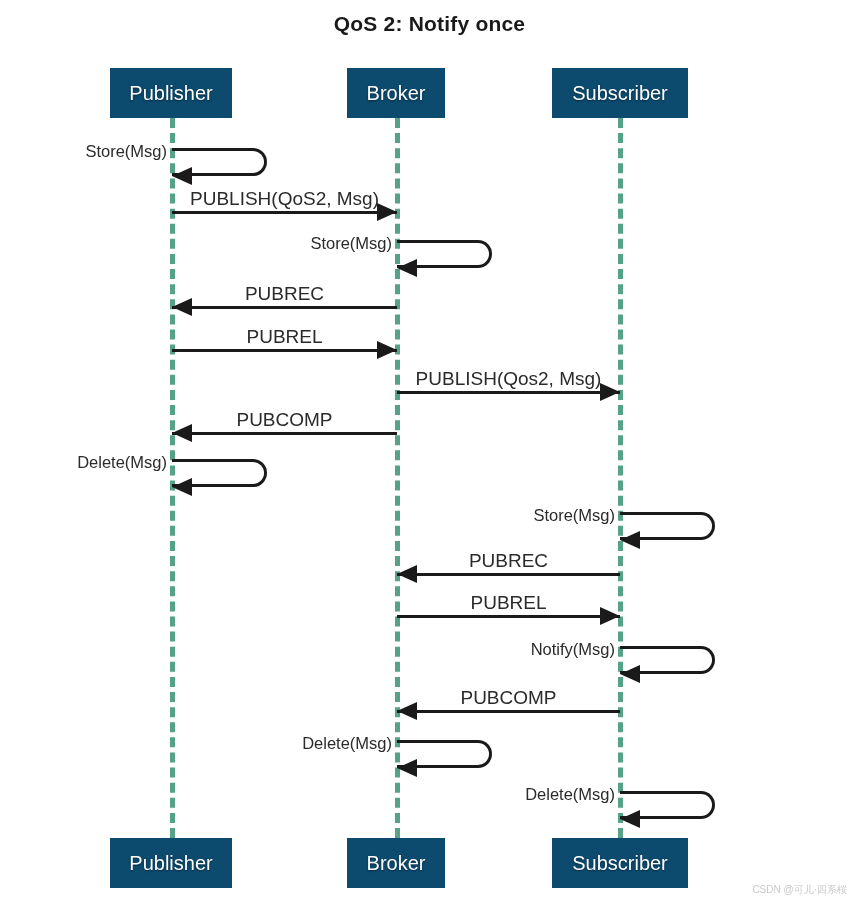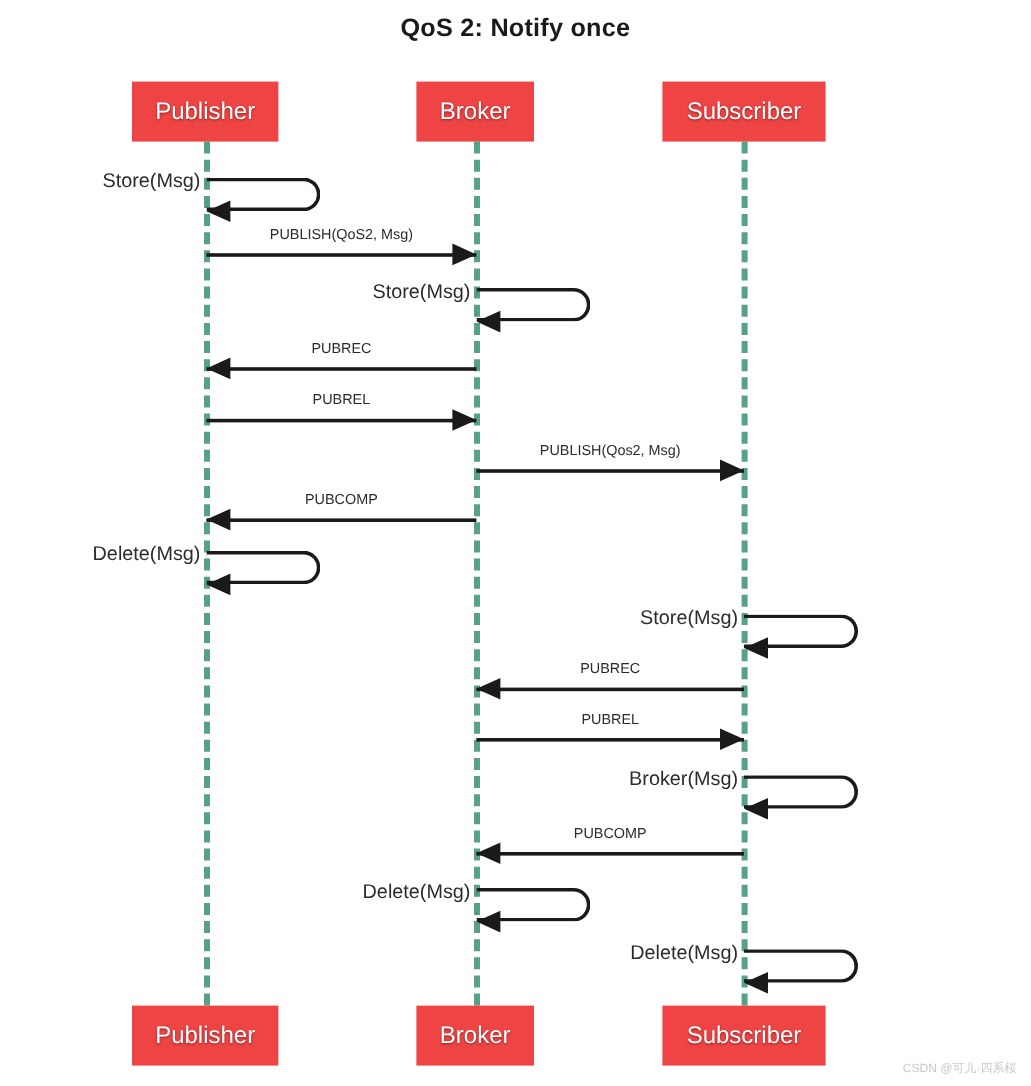--- a/index.html
+++ b/index.html
@@ -12,42 +12,42 @@
   }
   #diagram-root{position:relative;width:859px;height:905px;}
   .diagram-title{
     position:absolute;left:0;top:12px;width:859px;
     text-align:center;
     font-size:21px;font-weight:bold;color:#1a1a1a;
     letter-spacing:0.2px;
   }
   .lifeline-head, .lifeline-foot{
     position:absolute;
-    background:#ef4444;
+    background:#0c4a6e;
     color:#ffffff;
     font-size:20px;
     display:flex;align-items:center;justify-content:center;
     box-sizing:border-box;
     text-shadow:0 1px 2px rgba(0,0,0,0.45);
   }
   .lifeline-line{
     position:absolute;
     width:0;
     border-left:5px dashed #57a08a;
   }
   .msg{position:absolute;}
   .msg-line{
     position:absolute;
     height:0;
     border-top:3px solid #1a1a1a;
     top:0;left:0;
   }
   .msg-label{
     position:absolute;
-    font-size:12px;
+    font-size:19px;
     color:#2b2b2b;
     white-space:nowrap;
     line-height:1;
   }
   .arrow-head{
     position:absolute;
     width:0;height:0;
     top:-8px;
   }
   .arrow-right{
@@ -156,21 +156,21 @@
         <div class="msg-label" style="top: -22px; width: 223px; left: 0px; text-align: center;">PUBREC</div>
       </div>
       <div class="msg" style="left: 397px; top: 615px; width: 223px;">
         <div class="msg-line" style="width: 223px;"></div>
         <div class="arrow-head arrow-right" style="left: 203px;"></div>
         <div class="msg-label" style="top: -22px; width: 223px; left: 0px; text-align: center;">PUBREL</div>
       </div>
       <div class="self-msg" style="left: 620px; top: 646px; width: 95px; height: 28px;">
         <div class="self-loop" style="width: 95px; height: 28px;"></div>
         <div class="arrow-head arrow-left" style="top: 19px; left: 0px;"></div>
-        <div class="self-label" style="left: -200px; width: 195px; top: -5px;">Broker(Msg)</div>
+        <div class="self-label" style="left: -200px; width: 195px; top: -5px;">Notify(Msg)</div>
       </div>
       <div class="msg" style="left: 397px; top: 710px; width: 223px;">
         <div class="msg-line" style="width: 223px;"></div>
         <div class="arrow-head arrow-left" style="left: 0px;"></div>
         <div class="msg-label" style="top: -22px; width: 223px; left: 0px; text-align: center;">PUBCOMP</div>
       </div>
       <div class="self-msg" style="left: 397px; top: 740px; width: 95px; height: 28px;">
         <div class="self-loop" style="width: 95px; height: 28px;"></div>
         <div class="arrow-head arrow-left" style="top: 19px; left: 0px;"></div>
         <div class="self-label" style="left: -200px; width: 195px; top: -5px;">Delete(Msg)</div>

